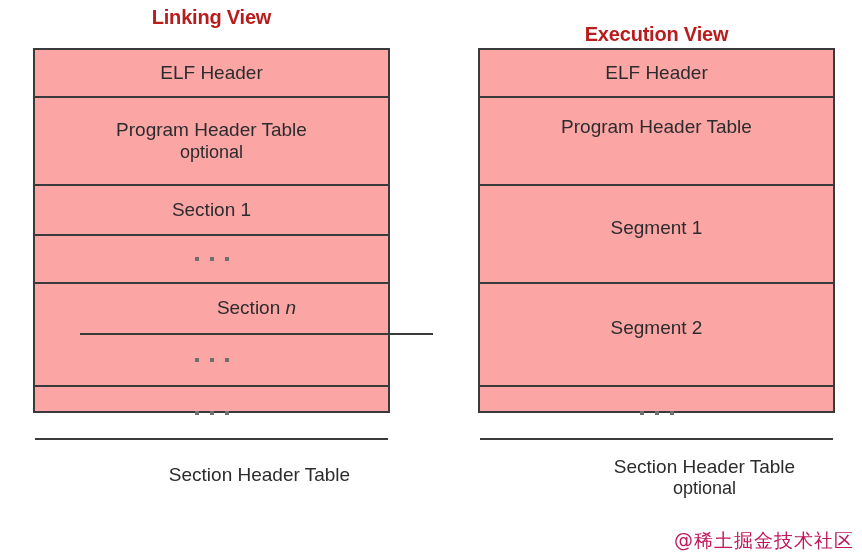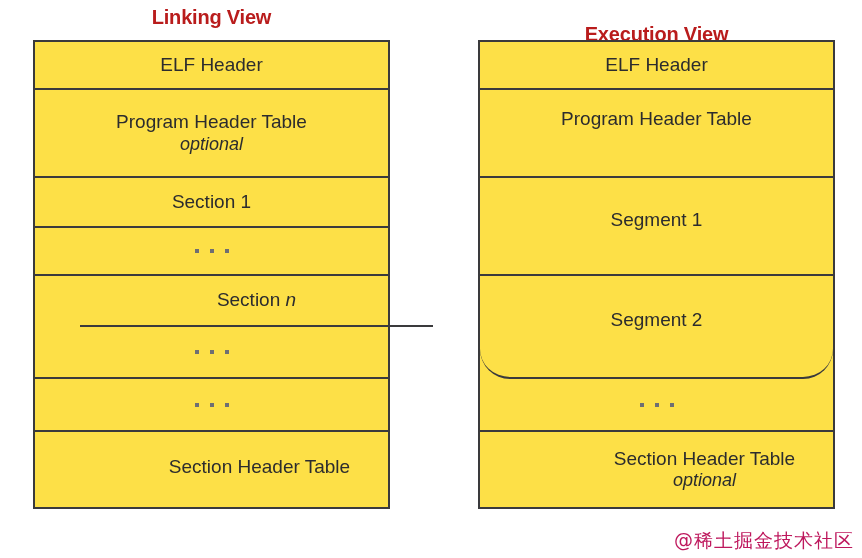--- a/index.html
+++ b/index.html
@@ -34,26 +34,26 @@
     text-align: center;
     letter-spacing: -0.2px;
     white-space: nowrap;
   }
   #title-linking   { left: 33px;  top: 6px;  width: 357px; }
   #title-execution { left: 478px; top: 23px;  width: 357px; }
 
   
   .column {
     position: absolute;
-    top: 40px;
+    top: 48px;
     width: 357px;
-    height: 469px;
+    height: 365px;
     box-sizing: border-box;
     border: 2.2px solid #3a3a3c;
-    background: #fde047;
+    background: #fca5a5;
   }
   #col-linking   { left: 33px; }
   #col-execution { left: 478px; }
 
   
   .row {
     position: absolute;
     left: -0px;
     width: 100%;
     box-sizing: border-box;
@@ -67,21 +67,20 @@
   .row.last { border-bottom: none; margin-left: 48px; }
 
   .row-label {
     font-size: 19px;
     line-height: 1.18;
     color: #2c2c2e;
     white-space: nowrap;
   }
   .row-sub {
     font-size: 18px;
-    font-style: italic;
     line-height: 1.18;
     color: #2c2c2e;
     white-space: nowrap;
   }
   .row-label .ital {
     font-style: italic;
   }
 
   
   .dots {
@@ -173,21 +172,21 @@
     </div>
 
     <div class="row" style="top:48px; height:88px;">
       <span class="row-label" style="position:relative; top:-14px;">Program Header Table</span>
     </div>
 
     <div class="row" style="top:136px; height:98px;">
       <span class="row-label" style="position:relative; top:-6px;">Segment 1</span>
     </div>
 
-    <div class="row" style="top:234px; height:103px;border-radius:30px;">
+    <div class="row" style="top:234px; height:103px;">
       <span class="row-label" style="position:relative; top:-6px;">Segment 2</span>
     </div>
 
     <div class="row" style="top:337px; height:53px;">
       <span class="dots" aria-hidden="true">
           <i></i>
           <i></i>
           <i></i>
         </span>
     </div>

